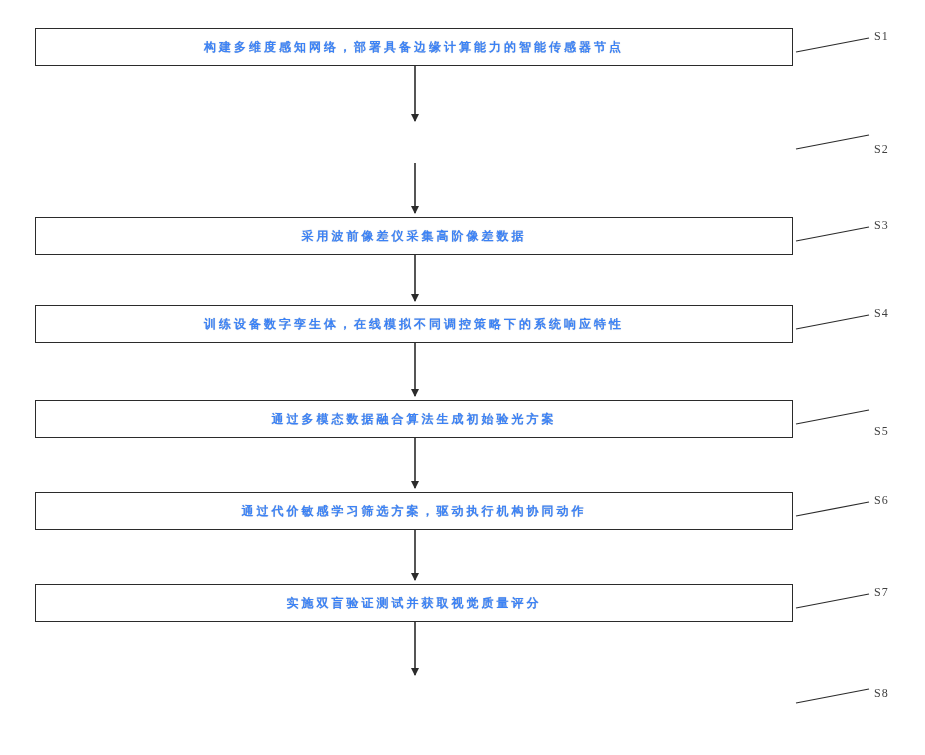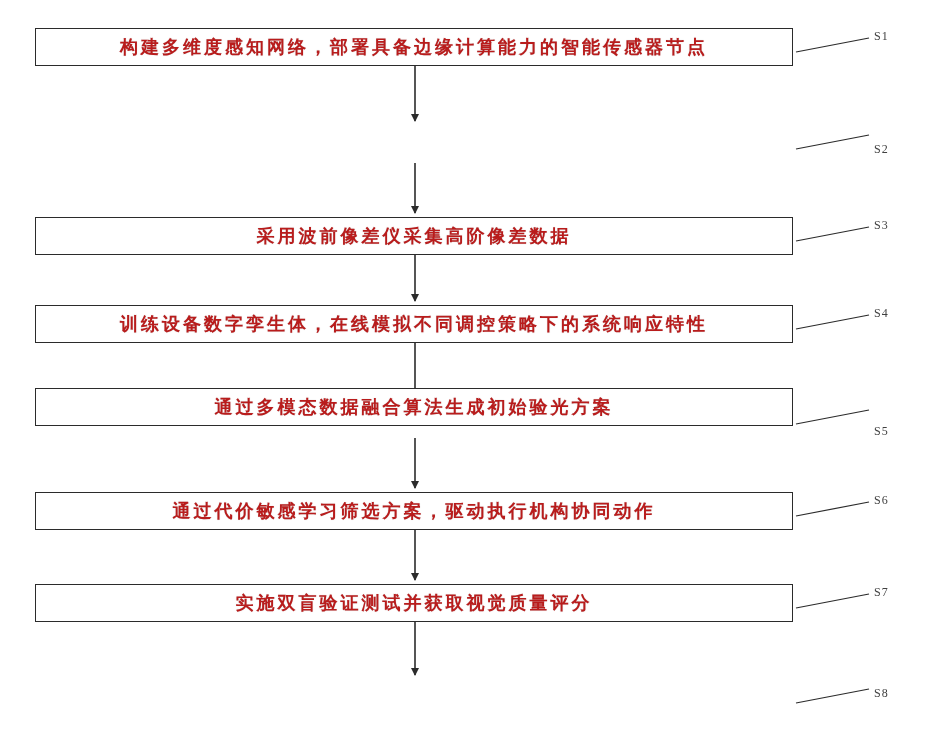--- a/index.html
+++ b/index.html
@@ -21,22 +21,22 @@
     width: 758px;
     height: 38px;
     border: 1.5px solid #2b2b2b;
     background: #ffffff;
     display: flex;
     align-items: center;
     justify-content: center;
     box-sizing: border-box;
   }
   .flow-box .box-text {
-    color: #b91c1c;
-    font-size: 18px;
+    color: #3b82f6;
+    font-size: 12px;
     font-weight: 600;
     letter-spacing: 3px;
     white-space: nowrap;
     font-family: "Liberation Sans", "DejaVu Sans", sans-serif;
     text-shadow: 0 0 1px rgba(110,110,110,0.35);
   }
   .step-label {
     position: absolute;
     left: 874px;
     width: 44px;
@@ -93,21 +93,21 @@
 
   <div class="flow-box" style="top:28px">
     <span class="box-text">构建多维度感知网络，部署具备边缘计算能力的智能传感器节点</span>
   </div>
   <div class="flow-box" style="top:305px">
     <span class="box-text">训练设备数字孪生体，在线模拟不同调控策略下的系统响应特性</span>
   </div>
   <div class="flow-box" style="top:217px">
     <span class="box-text">采用波前像差仪采集高阶像差数据</span>
   </div>
-  <div class="flow-box" style="top:388px">
+  <div class="flow-box" style="top:400px">
     <span class="box-text">通过多模态数据融合算法生成初始验光方案</span>
   </div>
   <div class="flow-box" style="top:584px">
     <span class="box-text">实施双盲验证测试并获取视觉质量评分</span>
   </div>
   <div class="flow-box" style="top:492px">
     <span class="box-text">通过代价敏感学习筛选方案，驱动执行机构协同动作</span>
   </div>
 
   <div class="step-label" style="top:29px">S1</div>

